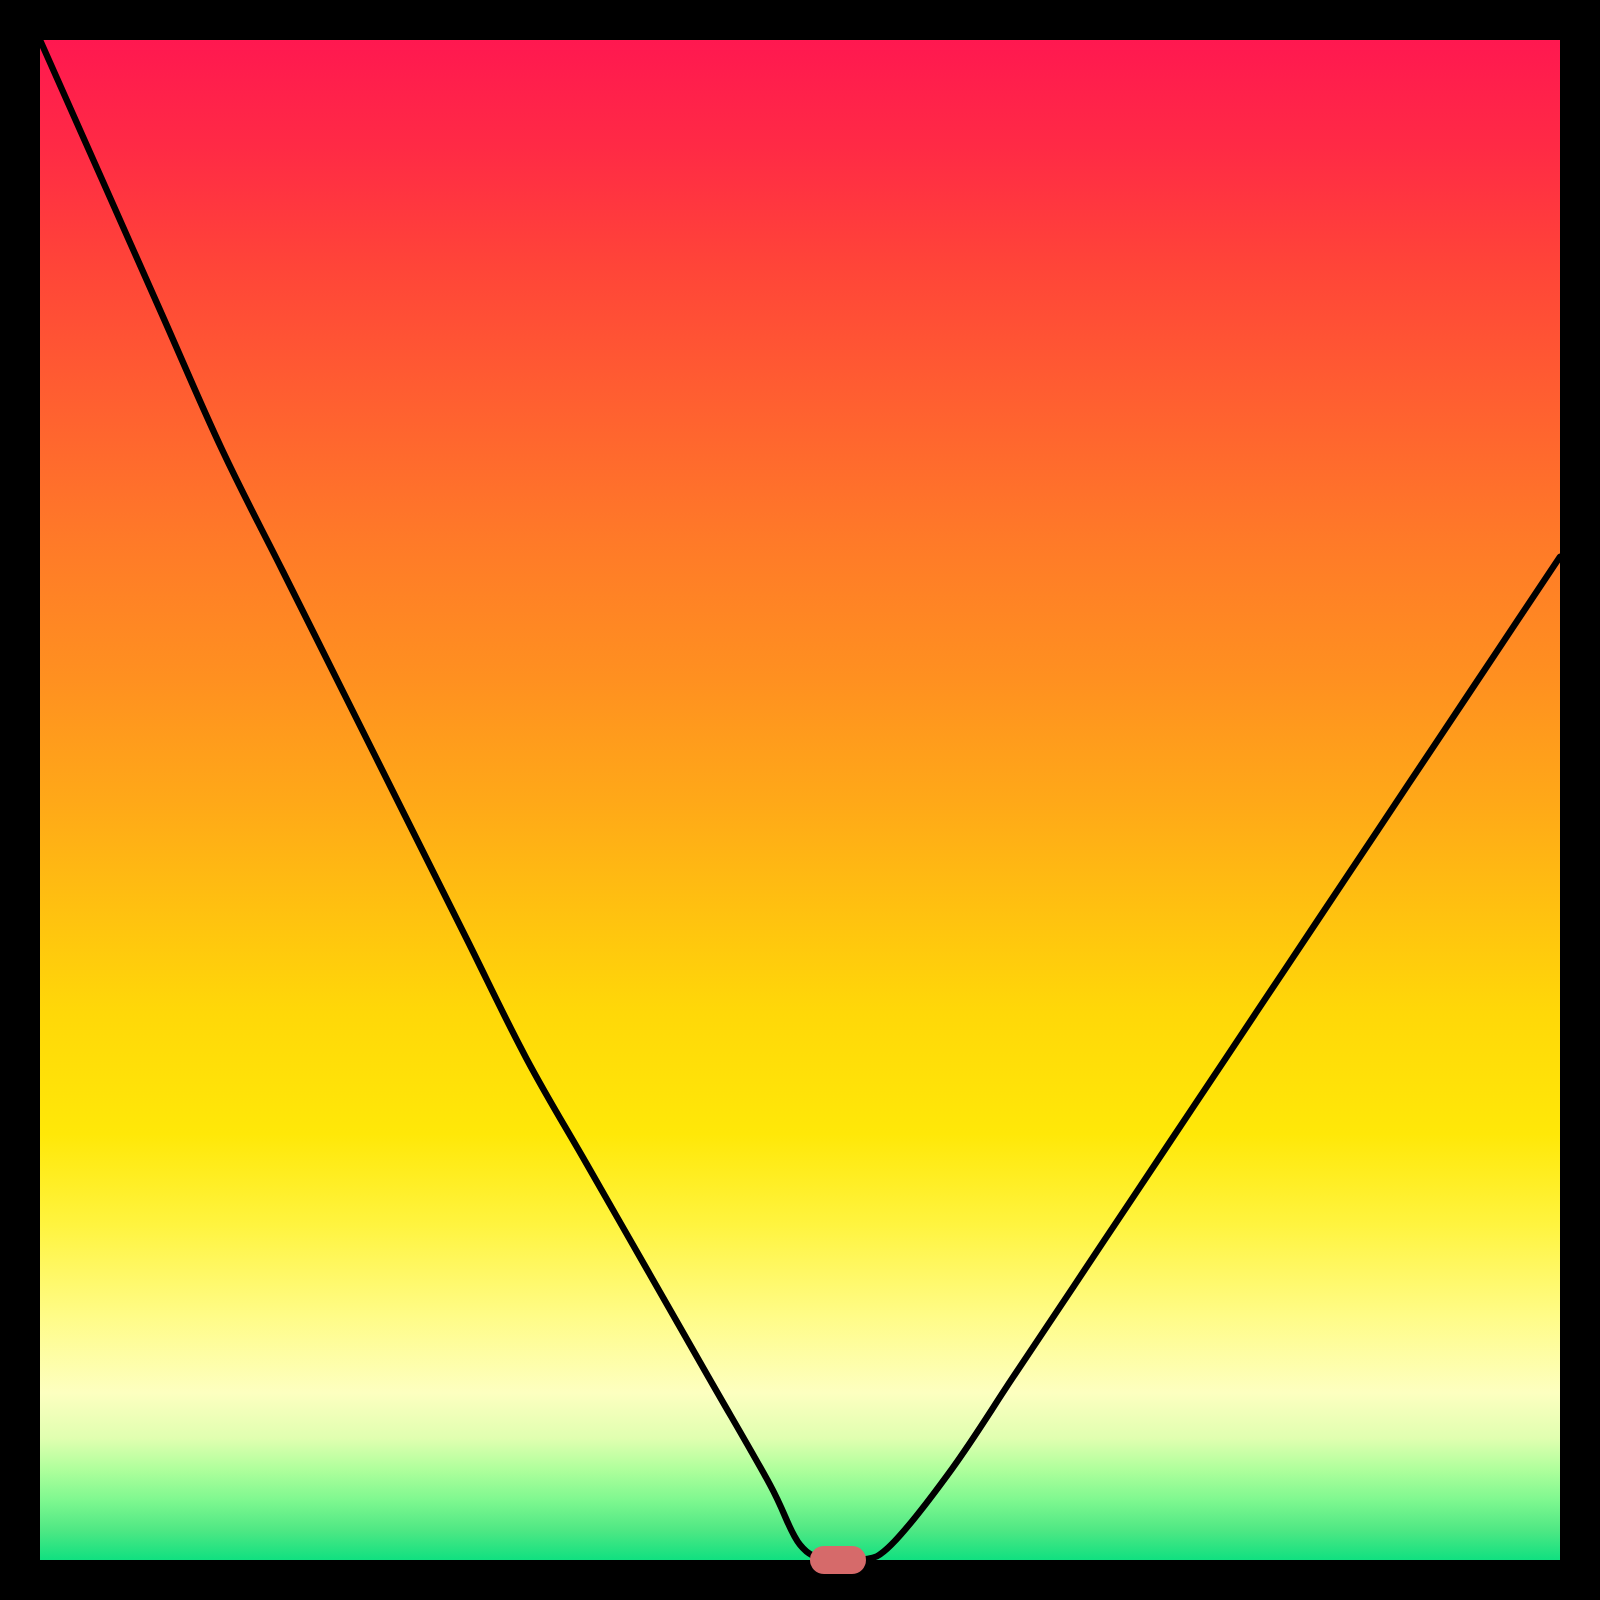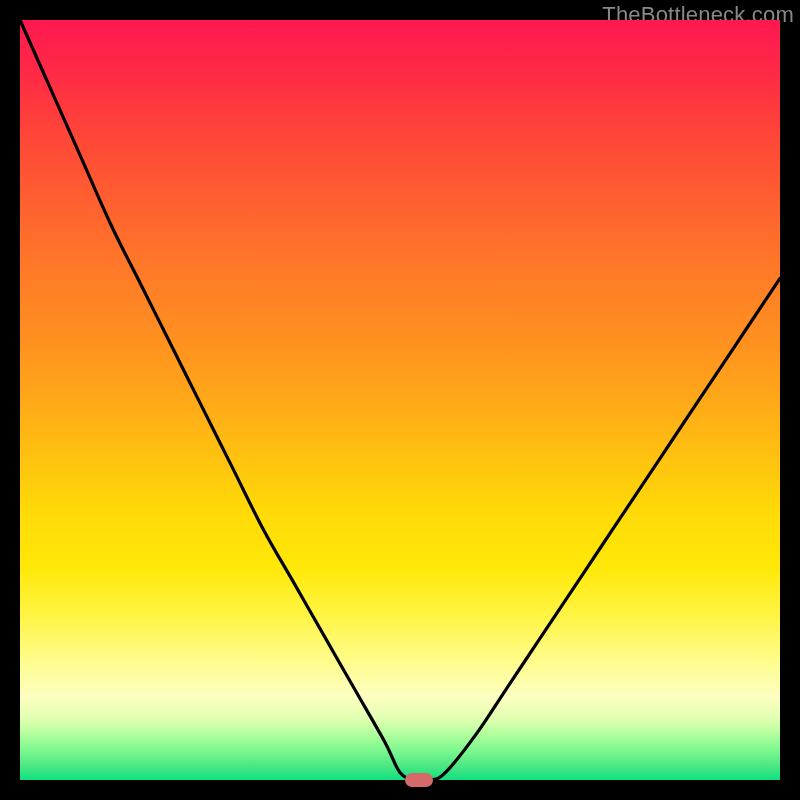--- a/index.html
+++ b/index.html
@@ -67,20 +67,19 @@
     height: 14px;
     background: #d66a6a;
     border-radius: 8px;
     transform: translate(-50%, -50%);
   }
 </style>
 </head>
 <body>
 
 <div class="chart-container">
-  <div class="watermark">TheBottleneck.com</div>
   <div class="plot-area">
     <svg class="curve" viewBox="0 0 760 760" preserveAspectRatio="none">
       <path id="main-path" d="M 0.00 0.00 C 5.47 12.31, 19.46 43.78, 30.40 68.40 C 41.34 93.02, 49.86 112.18, 60.80 136.80 C 71.74 161.42, 80.26 181.94, 91.20 205.20 C 102.14 228.46, 110.66 244.11, 121.60 266.00 C 132.54 287.89, 141.06 304.91, 152.00 326.80 C 162.94 348.69, 171.46 365.71, 182.40 387.60 C 193.34 409.49, 201.86 426.51, 212.80 448.40 C 223.74 470.29, 232.26 488.68, 243.20 509.20 C 254.14 529.72, 262.66 543.25, 273.60 562.40 C 284.54 581.55, 293.06 596.45, 304.00 615.60 C 314.94 634.75, 323.46 649.65, 334.40 668.80 C 345.34 687.95, 356.59 706.95, 364.80 722.00 C 373.01 737.05, 374.53 745.56, 380.00 752.40 C 385.47 759.24, 389.73 758.63, 395.20 760.00 C 400.67 761.37, 404.93 761.37, 410.40 760.00 C 415.87 758.63, 417.39 760.61, 425.60 752.40 C 433.81 744.19, 445.06 729.45, 456.00 714.40 C 466.94 699.35, 475.46 685.22, 486.40 668.80 C 497.34 652.38, 505.86 639.62, 516.80 623.20 C 527.74 606.78, 536.26 594.02, 547.20 577.60 C 558.14 561.18, 566.66 548.42, 577.60 532.00 C 588.54 515.58, 597.06 502.82, 608.00 486.40 C 618.94 469.98, 627.46 457.22, 638.40 440.80 C 649.34 424.38, 657.86 411.62, 668.80 395.20 C 679.74 378.78, 688.26 366.02, 699.20 349.60 C 710.14 333.18, 718.66 320.42, 729.60 304.00 C 740.54 287.58, 754.53 266.61, 760.00 258.40" stroke="#000" stroke-width="3.2" fill="none" stroke-linecap="round" stroke-linejoin="round"></path>
     </svg>
     <div class="marker" id="min-marker" style="left: 399px; top: 760px;"></div>
   </div>
 </div>
 
 </body></html>

